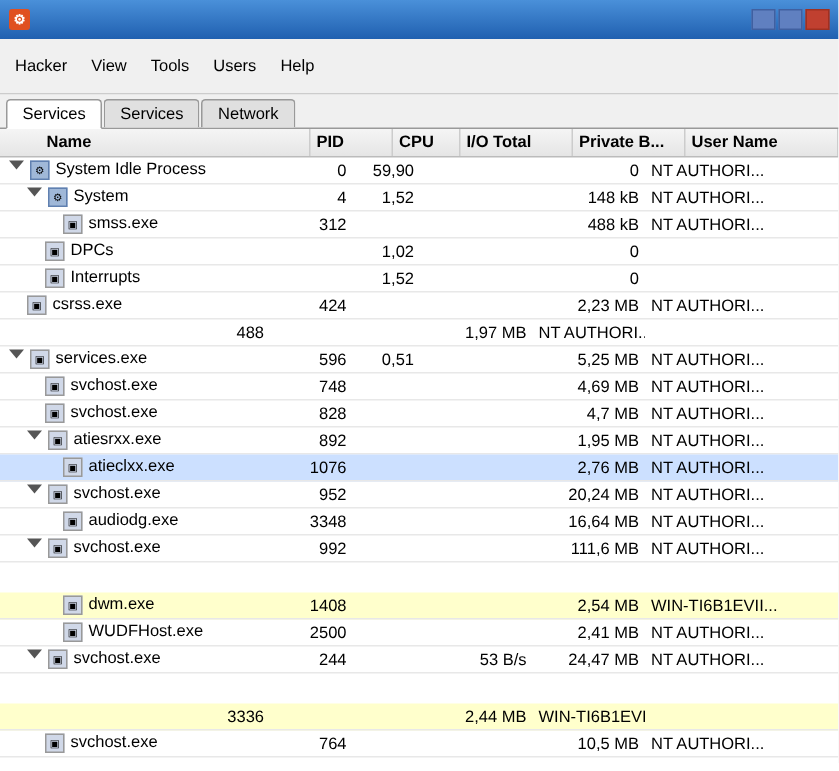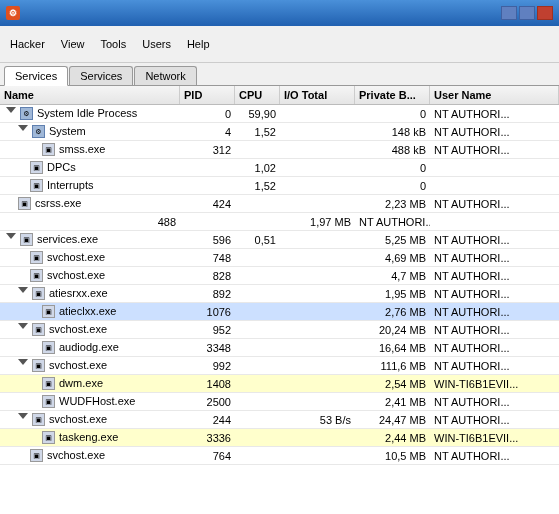--- a/index.html
+++ b/index.html
@@ -95,20 +95,21 @@
       height: calc(514px - 26px - 24px - 26px - 2px);
       position: relative;
     }
     .table-header {
       display: grid;
       grid-template-columns: 180px 55px 45px 75px 75px 1fr;
       background: linear-gradient(to bottom, #f5f5f5, #e5e5e5);
       border-bottom: 1px solid #bbb;
       position: sticky;
       top: 0;
+      padding-left: 27px;
     }
     .th {
       padding: 3px 4px;
       border-right: 1px solid #ccc;
       font-weight: bold;
       font-size: 11px;
       cursor: pointer;
       user-select: none;
       white-space: nowrap;
       overflow: hidden;
@@ -119,21 +120,21 @@
     }
     .table-body::-webkit-scrollbar { width: 14px; }
     .table-body::-webkit-scrollbar-track { background: #f0f0f0; border-left: 1px solid #ccc; }
     .table-body::-webkit-scrollbar-thumb { background: #b0b0b0; border: 2px solid #f0f0f0; }
     .row {
       display: grid;
       grid-template-columns: 180px 55px 45px 75px 75px 1fr;
       border-bottom: 1px solid #e8e8e8;
       min-height: 18px;
     }
-    .row.highlight-yellow { background: #ffffcc; }
+    .row.highlight-yellow { background: #ffffcc; margin-top: 20px; }
     .row.highlight-blue { background: #cce0ff; }
     .td {
       padding: 1px 4px;
       font-size: 11px;
       white-space: nowrap;
       overflow: hidden;
       text-overflow: ellipsis;
       display: flex;
       align-items: center;
     }
@@ -464,28 +465,20 @@
             <span>svchost.exe</span>
           </div>
         </div>
         <div class="td right">244</div>
         <div class="td right"></div>
         <div class="td right">53 B/s</div>
         <div class="td right">24,47 MB</div>
         <div class="td">NT AUTHORI...</div>
       </div>
       <div class="row highlight-yellow">
-        <div class="td">
-          <div class="process-name">
-            <span style="padding-left: 24px;"></span>
-            <span style="width: 10px; display: inline-block;"></span>
-            <span class="icon-box">▣</span>
-            <span>taskeng.exe</span>
-          </div>
-        </div>
         <div class="td right">3336</div>
         <div class="td right"></div>
         <div class="td right"></div>
         <div class="td right">2,44 MB</div>
         <div class="td">WIN-TI6B1EVII...</div>
       </div>
       <div class="row">
         <div class="td">
           <div class="process-name">
             <span style="padding-left: 12px;"></span>

